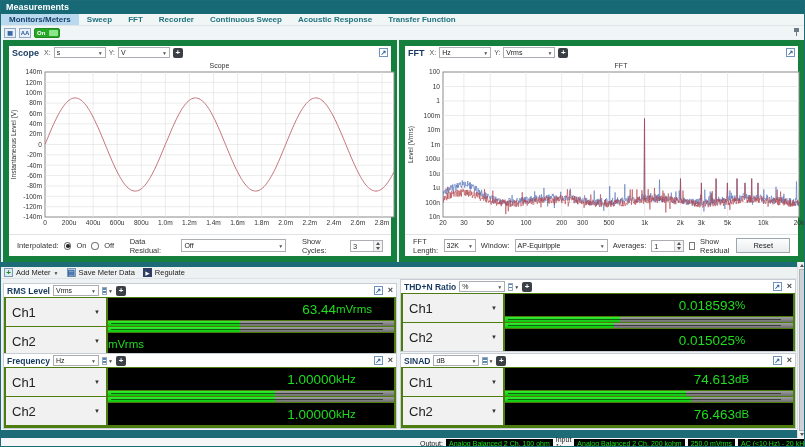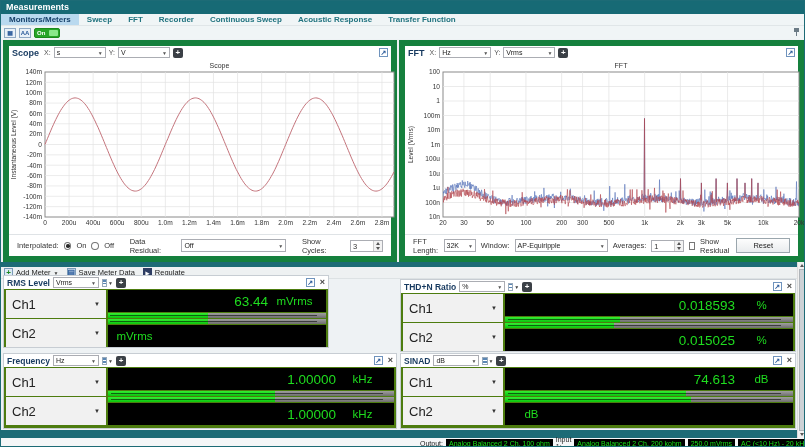--- a/index.html
+++ b/index.html
@@ -89,21 +89,21 @@
   .mbody { position:absolute; left:0; right:0; top:13px; bottom:0; background:#4d7c0f; padding:1px 2px;}
   .mgrid { display:grid; grid-template-columns:100px 1fr; grid-template-rows:22px 5px 5px 22px;
     column-gap:2px; row-gap:1px; height:100%;}
   .chcell { background:#f1f1f1; display:flex; align-items:center; justify-content:space-between;
     padding:0 6px; font-size:13px; color:#222; }
   .chcell .chdd { font-size:6px; color:#333; }
   .chcell.c1 { grid-column:1; grid-row:1 / span 2; }
   .chcell.c2 { grid-column:1; grid-row:3 / span 2; }
   .lcd { background:#000; display:flex; align-items:center; }
   .lcd .val { flex:1; text-align:right; color:#1fdd1f; font-size:13.5px; }
-  .lcd .unit { width:58px; text-align:center; color:#1fdd1f; font-size:11.5px; padding-right:5px; }
+  .lcd .unit { width:58px; text-align:left; color:#1fdd1f; font-size:11.5px; padding-right:5px; }
   .bar { position:relative; background:linear-gradient(#9f9f9f,#6e6e6e); overflow:hidden; }
   .bar-fill { position:absolute; left:0; top:0; bottom:0; background:linear-gradient(#33ee33,#0cc40c); }
   .bar-peak { position:absolute; left:1%; right:4%; top:45%; height:1px; background:rgba(0,0,0,0.55); }
 
   
   .scrollbar { left:796px; top:261px; width:8px; height:176px; background:#f1f1f1; border-left:1px solid #dcdcdc;
     display:flex; flex-direction:column; align-items:center; justify-content:space-between; padding:2px 0;}
   .sb-thumb { width:6px; flex:1; margin:2px 0; background:#cdd2d6; border:1px solid #aeb4b9; }
 
   
@@ -355,21 +355,21 @@
     <span class="mbtn">
       <span class="bicon" style="color:#2a5a9a;">▤</span>
       <span>Save Meter Data</span>
     </span>
     <span class="mbtn">
       <span class="bicon dark">▶</span>
       <span>Regulate</span>
     </span>
   </div>
 
-  <div class="abs meter" style="left:2px; top:274px; width:326px; height:73px;">
+  <div class="abs meter" style="left:2px; top:282px; width:394px; height:73px;">
     <div class="mhdr">
       <span class="mname">RMS Level</span>
       <span class="combo" style="width:46px;">
         <span>Vrms</span>
           <span class="caret">▼</span>
         </span>
       <span class="mode-icon">
           <span class="bars"></span>
           <span class="dd">▼</span>
         </span>
@@ -531,20 +531,21 @@
           </div>
       <div class="bar" style="grid-column:2; grid-row:3;">
             <div class="bar-fill" style="width: 64.5%;"></div>
             <div class="bar-peak"></div>
           </div>
       <div class="chcell c2">
             <span>Ch2</span>
             <span class="chdd">▼</span>
           </div>
       <div class="lcd" style="grid-column:2; grid-row:4;">
+        <span class="val">76.463</span>
         <span class="unit">dB</span>
           </div>
     </div>
       </div>
   </div>
 
   <div class="abs scrollbar">
     <span class="tri-up"></span>
     <span class="sb-thumb"></span>
     <span class="tri-dn"></span>

